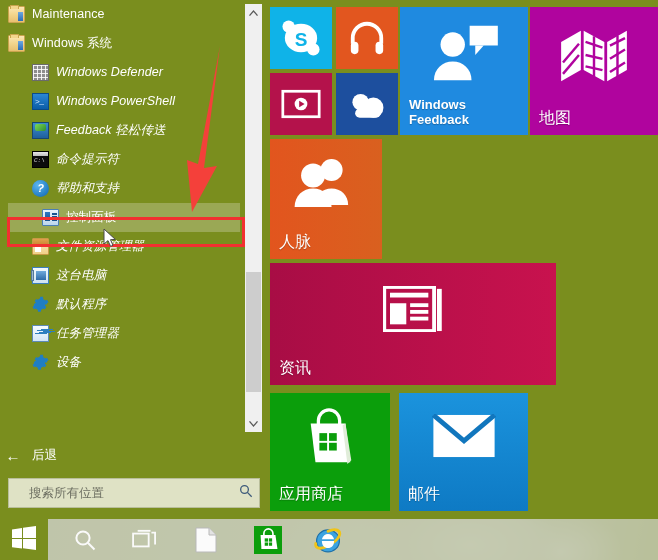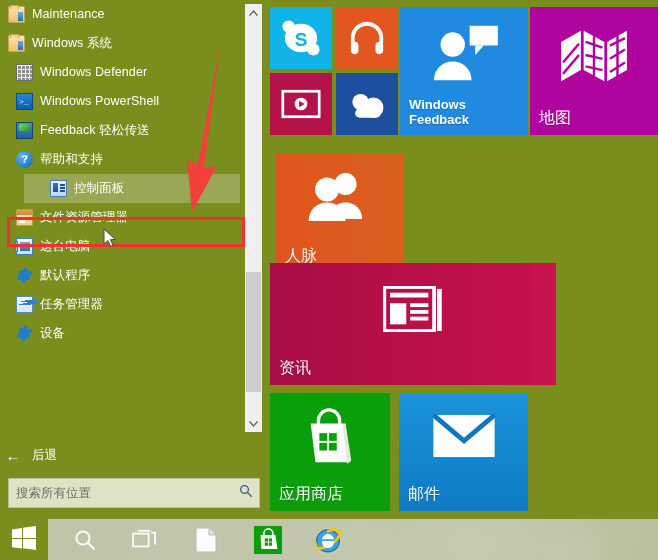--- a/index.html
+++ b/index.html
@@ -27,31 +27,31 @@
   }
 
   
   .leftpane{position:absolute;left:0;top:0;width:262px;height:519px;}
   .applist{position:absolute;left:0;top:0;width:240px;height:432px;overflow:hidden;}
 
   .app-row{
     position:relative;display:flex;align-items:center;
     height:29px;padding-left:8px;box-sizing:border-box;
   }
-  .app-row.indent{padding-left:16px;}
+  .app-row.indent{padding-left:32px;font-style:italic;}
   .app-row .ico{
     width:17px;height:17px;margin-right:7px;flex:0 0 17px;
     position:relative;
   }
   .app-row .lbl{
     color:#ffffff;font-size:12.5px;line-height:15px;white-space:nowrap;
     letter-spacing:0.1px;
   }
   .app-row.selected{
-    background:#9aa855;width:273px;margin-left:24px;padding-left:4px;
+    background:#9aa855;width:273px;margin-left:8px;padding-left:12px;
   }
   .app-row.selected .ico{margin-left:22px;}
 
   
   .ic-folder{
     background:linear-gradient(180deg,#fbe6b4 0%,#f3d58c 50%,#e8c070 100%);
     border:1px solid #c9a44e;border-radius:1px;box-sizing:border-box;
   }
   .ic-folder:after{
     content:"";position:absolute;right:1px;bottom:1px;width:5px;height:9px;
@@ -189,21 +189,21 @@
     width:26px;text-align:center;color:#fff;font-size:15px;line-height:15px;
   }
   .back-row .btxt{color:#fff;font-size:12.5px;margin-left:6px;}
 
   
   .searchbox{
     position:absolute;left:8px;top:478px;width:252px;height:30px;
     background:#dfe2c5;border:1px solid #b9be9b;box-sizing:border-box;
     display:flex;align-items:center;
   }
-  .searchbox .ph{flex:1;color:#6d6f62;font-size:12.5px;padding-left:7px;}
+  .searchbox .ph{flex:1;color:#6d6f62;font-size:12.5px;padding-left:20px;}
   .searchbox .mag{width:26px;text-align:center;color:#3d5a7a;}
 
   
   .tiles{position:absolute;left:262px;top:0;width:396px;height:519px;}
   .tile{
     position:absolute;color:#fff;overflow:hidden;
   }
   .tile .tname{
     position:absolute;left:9px;bottom:6px;font-size:16px;white-space:nowrap;
     text-shadow:0 1px 1px rgba(0,0,0,.25);
@@ -270,20 +270,24 @@
         <div class="app-row indent">
           <span class="ico ic-powershell"></span>
           <span class="lbl">Windows PowerShell</span>
         </div>
 
         <div class="app-row indent">
           <span class="ico ic-transfer"></span>
           <span class="lbl">Feedback 轻松传送</span>
         </div>
 
+        <div class="app-row indent">
+          <span class="ico ic-cmd"></span>
+          <span class="lbl">命令提示符</span>
+        </div>
 
         <div class="app-row indent">
           <span class="ico ic-help">?</span>
           <span class="lbl">帮助和支持</span>
         </div>
 
         <div class="app-row selected">
           <span class="ico ic-control"></span>
           <span class="lbl">控制面板</span>
         </div>
@@ -427,21 +431,21 @@
               <line x1="55" y1="22" x2="71" y2="14"></line>
               <line x1="55" y1="36" x2="71" y2="26"></line>
               <line x1="55" y1="50" x2="71" y2="40"></line>
               <line x1="63" y1="11" x2="63" y2="55"></line>
             </g>
           </svg>
         </div>
         <div class="tname">地图</div>
       </div>
 
-      <div class="tile med" style="left:8px;top:153px;width:128px;height:120px;background:linear-gradient(90deg,#e2551e,#d9601f);margin-left:6px;">
+      <div class="tile med" style="left:8px;top:139px;width:112px;height:120px;background:linear-gradient(90deg,#e2551e,#d9601f);">
         <div class="glyph" style="bottom:34px;">
           <svg width="72" height="50" viewBox="0 0 78 54">
             <circle cx="45" cy="14" r="12" fill="#fff"></circle>
             <path d="M27 52c0-11 8-18 18-18s18 7 18 18z" fill="#fff"></path>
             <circle cx="25" cy="20" r="13" fill="#fff"></circle>
             <path d="M5 54c0-12 9-20 20-20s20 8 20 20z" fill="#fff"></path>
           </svg>
         </div>
         <div class="tname">人脉</div>
       </div>

